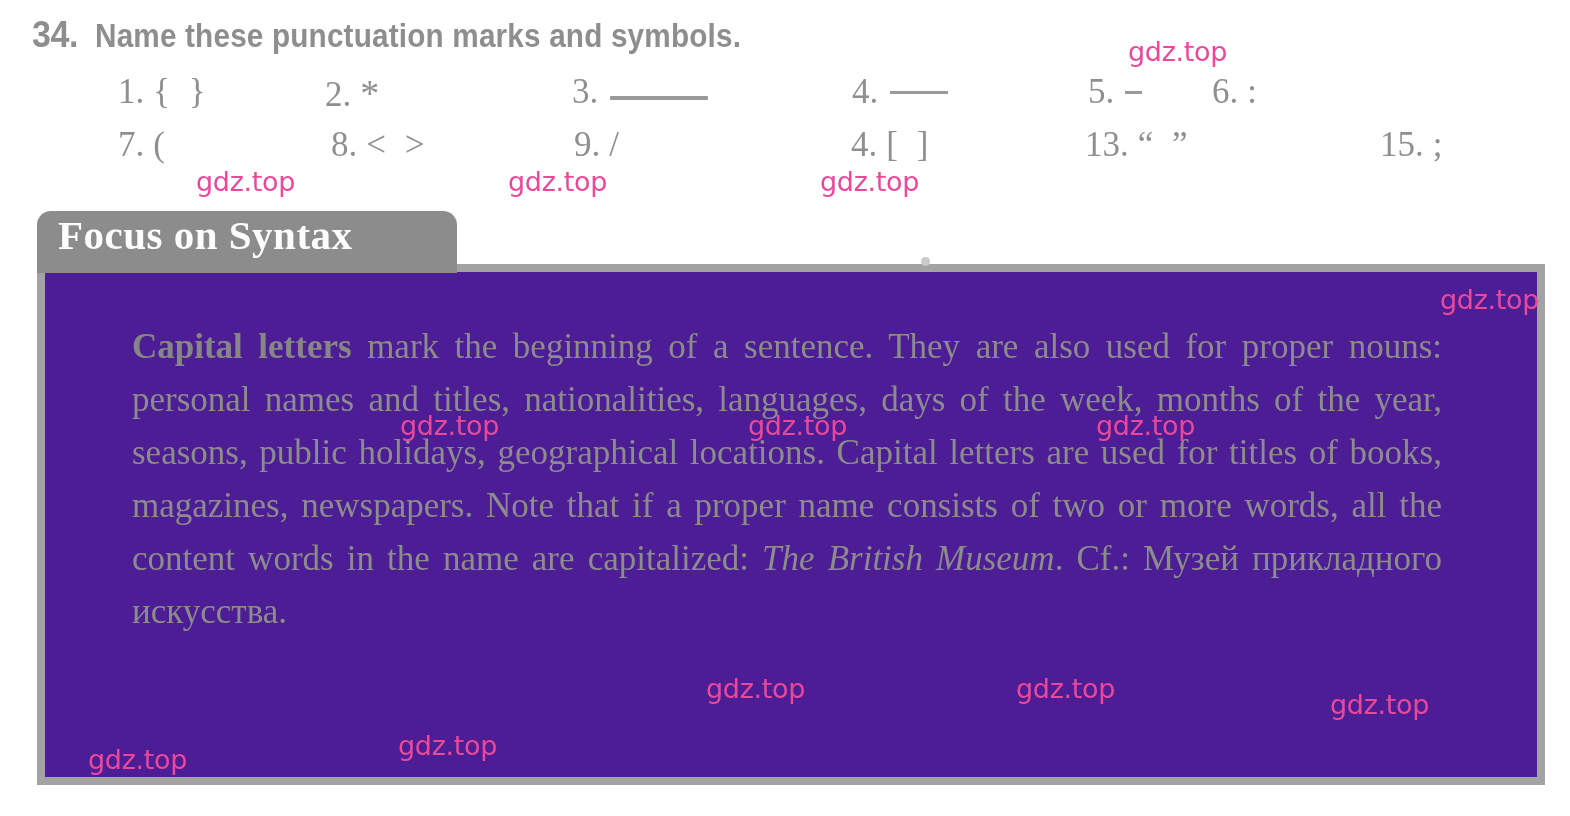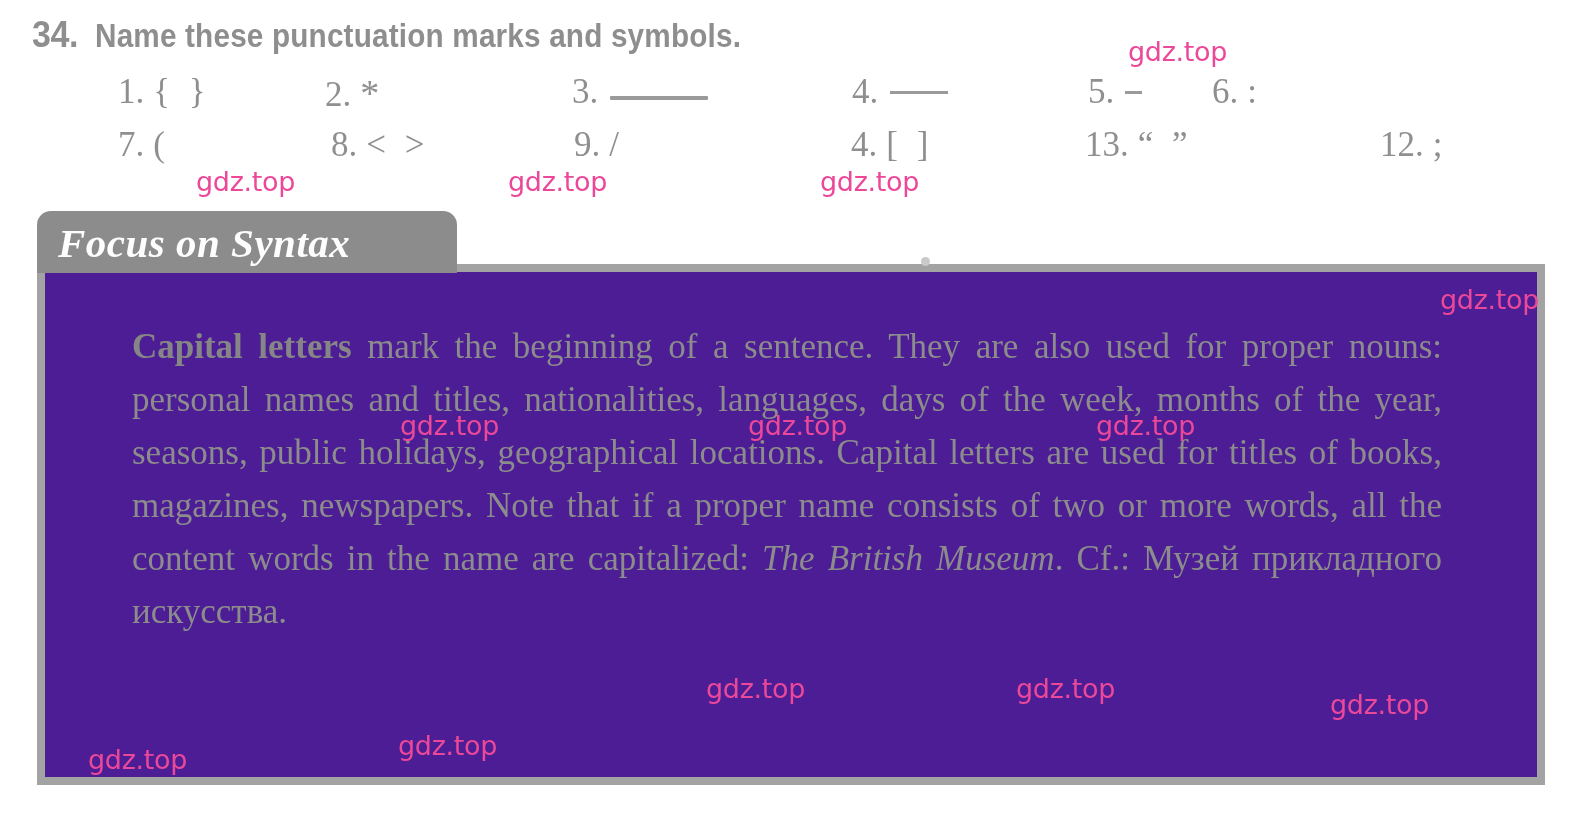--- a/index.html
+++ b/index.html
@@ -128,23 +128,22 @@
     height: 62px;
     background: #8c8c8c;
     border-radius: 14px 14px 0 0;
     box-sizing: border-box;
     z-index: 3;
     overflow: hidden;
   }
   #focus-tab-label {
     position: absolute;
     left: 21px;
-    top: 8px;
-    font-family: "Liberation Serif", "DejaVu Serif", serif;
-    font-style: italic;
+    top: 0;
+    font-family: "Liberation Serif", "DejaVu Serif", serif;
     font-weight: bold;
     font-size: 41px;
     color: #fdfdfd;
     letter-spacing: 0.5px;
     white-space: nowrap;
   }
 
   
   #focus-box {
     position: absolute;
@@ -244,21 +243,21 @@
 
   <div class="sym-item" id="sym-10">
     <span class="sym-label">4.</span><span class="sym-glyph wide">[ ]</span>
   </div>
 
   <div class="sym-item" id="sym-11">
     <span class="sym-label">13.</span><span class="sym-glyph wide">“ ”</span>
   </div>
 
   <div class="sym-item" id="sym-12">
-    <span class="sym-label">12.</span><span class="sym-glyph">;</span>
+    <span class="sym-label">15.</span><span class="sym-glyph">;</span>
   </div>
 
 </div>
 
 <div id="focus-tab">
   <span id="focus-tab-label">Focus on Syntax</span>
 </div>
 <div id="box-dot"></div>
 
 <div id="focus-box">

